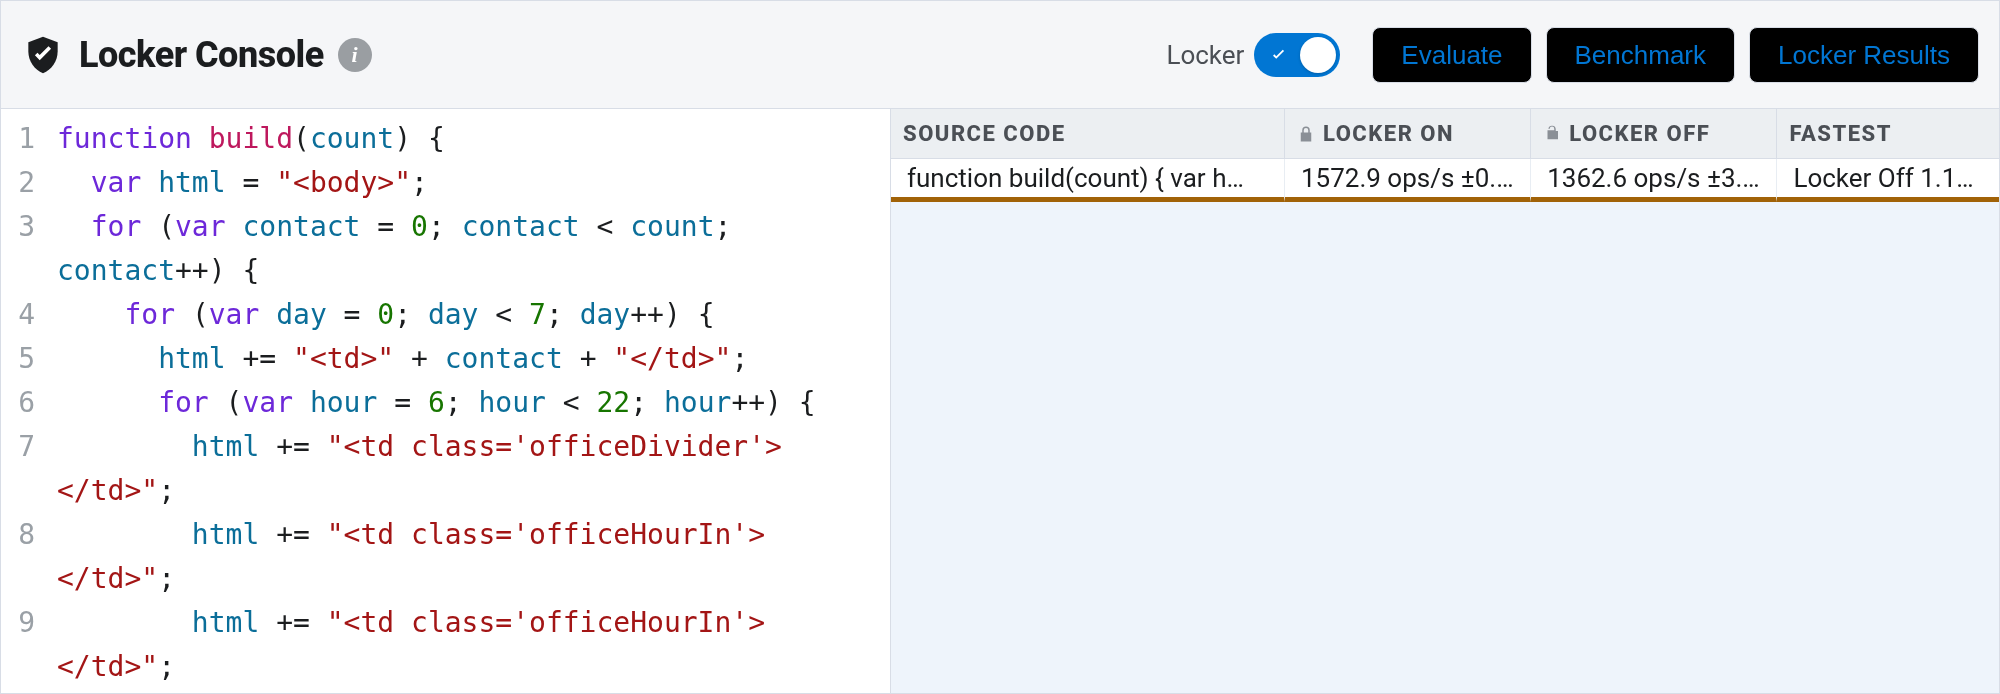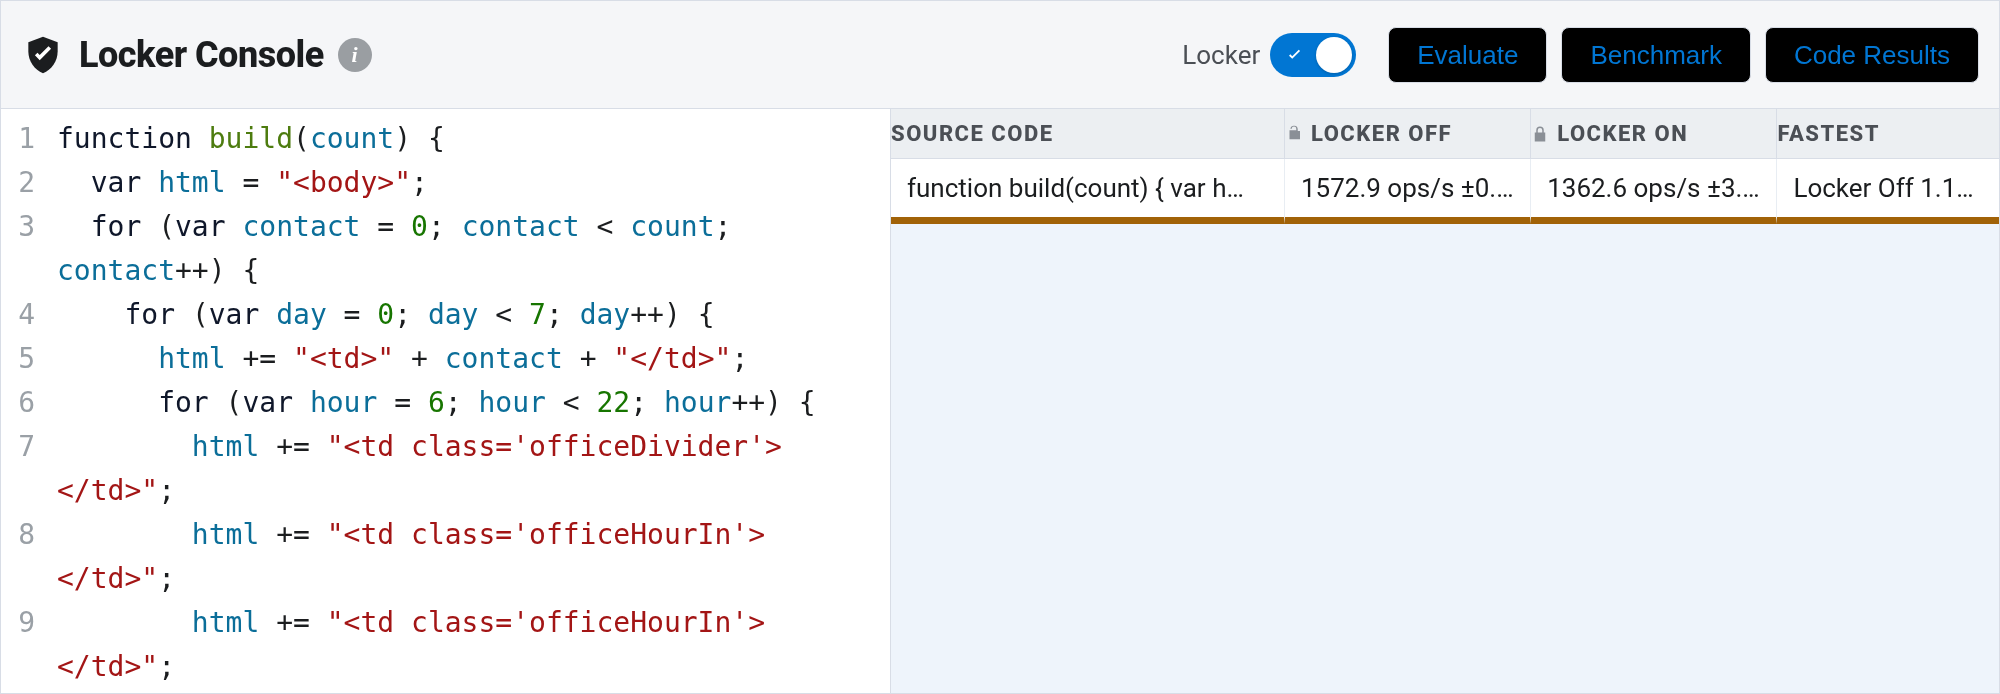--- a/index.html
+++ b/index.html
@@ -49,44 +49,44 @@
     flex: 0 0 44px; background: #fff;
     font-family: "SF Mono","Menlo","Consolas",monospace; font-size: 28px; color: #9aa0a6;
     text-align: right; padding: 8px 10px 8px 6px; line-height: 44px; user-select: none;
   }
   .code {
     flex: 1; font-family: "SF Mono","Menlo","Consolas",monospace; font-size: 28px;
     padding: 8px 12px; line-height: 44px; color: #1b1d1f; white-space: pre-wrap; word-break: break-word;
     overflow: hidden;
   }
   .code .logical-line { display: block; }
-  .tok-kw { color: #0f172a; }
-  .tok-fn { color: #4d7c0f; }
+  .tok-kw { color: #6d28d9; }
+  .tok-fn { color: #be185d; }
   .tok-id { color: #0b6e99; }
   .tok-op { color: #1b1d1f; }
   .tok-num { color: #177500; }
   .tok-str { color: #a31515; }
   .tok-punc { color: #1b1d1f; }
   
   .results { flex: 1; background: #eef4fb; display: flex; flex-direction: column; overflow: hidden; }
   .thead {
     display: grid; grid-template-columns: 1.6fr 1fr 1fr 0.9fr;
     background: #eceff2; border-bottom: 1px solid #d8dde6;
   }
   .th {
-    padding: 12px 0; font-size: 22px; font-weight: 800; letter-spacing: 1.5px;
+    padding: 12px 12px; font-size: 22px; font-weight: 800; letter-spacing: 1.5px;
     color: #4b4f55; text-transform: uppercase; display: flex; align-items: center; gap: 8px;
     border-right: 1px solid #d8dde6;
   }
   .th:last-child { border-right: none; align-items: flex-end; }
   .lock-icon { width: 18px; height: 18px; display: inline-flex; }
   .tbody { display: grid; grid-template-columns: 1.6fr 1fr 1fr 0.9fr; background: #fff; }
   .td {
-    padding: 14px 16px; font-size: 26px; color: #1b1d1f; border-right: 1px solid #e8edf3;
-    border-bottom: 7px solid #a16207; white-space: nowrap; overflow: hidden; text-overflow: ellipsis;
+    padding: 4px 16px; font-size: 26px; color: #1b1d1f; border-right: 1px solid #e8edf3;
+    border-bottom: 5px solid #a16207; white-space: nowrap; overflow: hidden; text-overflow: ellipsis;
   }
   .td:last-child { border-right: none; }
   .filler { flex: 1; background: #eef4fb; }
 </style>
 </head>
 <body>
 
 <div class="wrap">
   <div class="header">
     <div class="brand">
@@ -109,21 +109,21 @@
               <path fill="#fff" d="M9 16.2l-3.5-3.5 1.4-1.4L9 13.4l7.1-7.1 1.4 1.4z"></path>
             </svg>
         </span>
         <span class="knob"></span>
       </span>
     </div>
 
 
     <button class="btn">Evaluate</button>
     <button class="btn">Benchmark</button>
-    <button class="btn">Code Results</button>
+    <button class="btn">Locker Results</button>
   </div>
 
   <div class="main">
     <div class="editor">
       <div class="gutter" id="gutter">
           <div>1</div>
           <div>2</div>
           <div>3</div>
           <div>&nbsp;</div>
           <div>4</div>
@@ -140,32 +140,32 @@
     </div>
 
     <div class="results">
       <div class="thead">
         <div class="th">
             <span>Source Code</span>
           </div>
         <div class="th">
           <span class="lock-icon">
             <svg viewBox="0 0 24 24" width="18" height="18">
+                <path fill="#8a8f96" d="M12 2a5 5 0 0 0-5 5v3H5v12h14V10h-2V7a5 5 0 0 0-5-5zm-3 8V7a3 3 0 1 1 6 0v3H9z"></path>
+              </svg>
+          </span>
+          <span>Locker On</span>
+        </div>
+        <div class="th">
+          <span class="lock-icon">
+            <svg viewBox="0 0 24 24" width="18" height="18">
                 <path fill="#8a8f96" d="M17 8V6a5 5 0 0 0-9.9-1H9a3 3 0 0 1 6 0v2H6v12h14V8h-3z"></path>
               </svg>
           </span>
           <span>Locker Off</span>
-        </div>
-        <div class="th">
-          <span class="lock-icon">
-            <svg viewBox="0 0 24 24" width="18" height="18">
-                <path fill="#8a8f96" d="M12 2a5 5 0 0 0-5 5v3H5v12h14V10h-2V7a5 5 0 0 0-5-5zm-3 8V7a3 3 0 1 1 6 0v3H9z"></path>
-              </svg>
-          </span>
-          <span>Locker On</span>
         </div>
         <div class="th">
             <span>Fastest</span>
           </div>
       </div>
       <div class="tbody" id="tbody">
           <div class="td">function build(count) { var h…</div>
           <div class="td">1572.9 ops/s ±0.5%</div>
           <div class="td">1362.6 ops/s ±3.1%</div>
           <div class="td">Locker Off 1.15 x</div>

